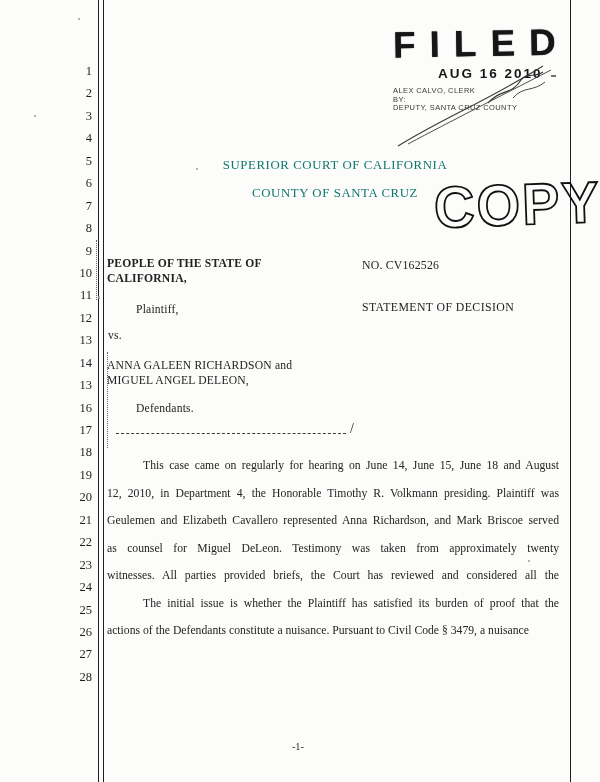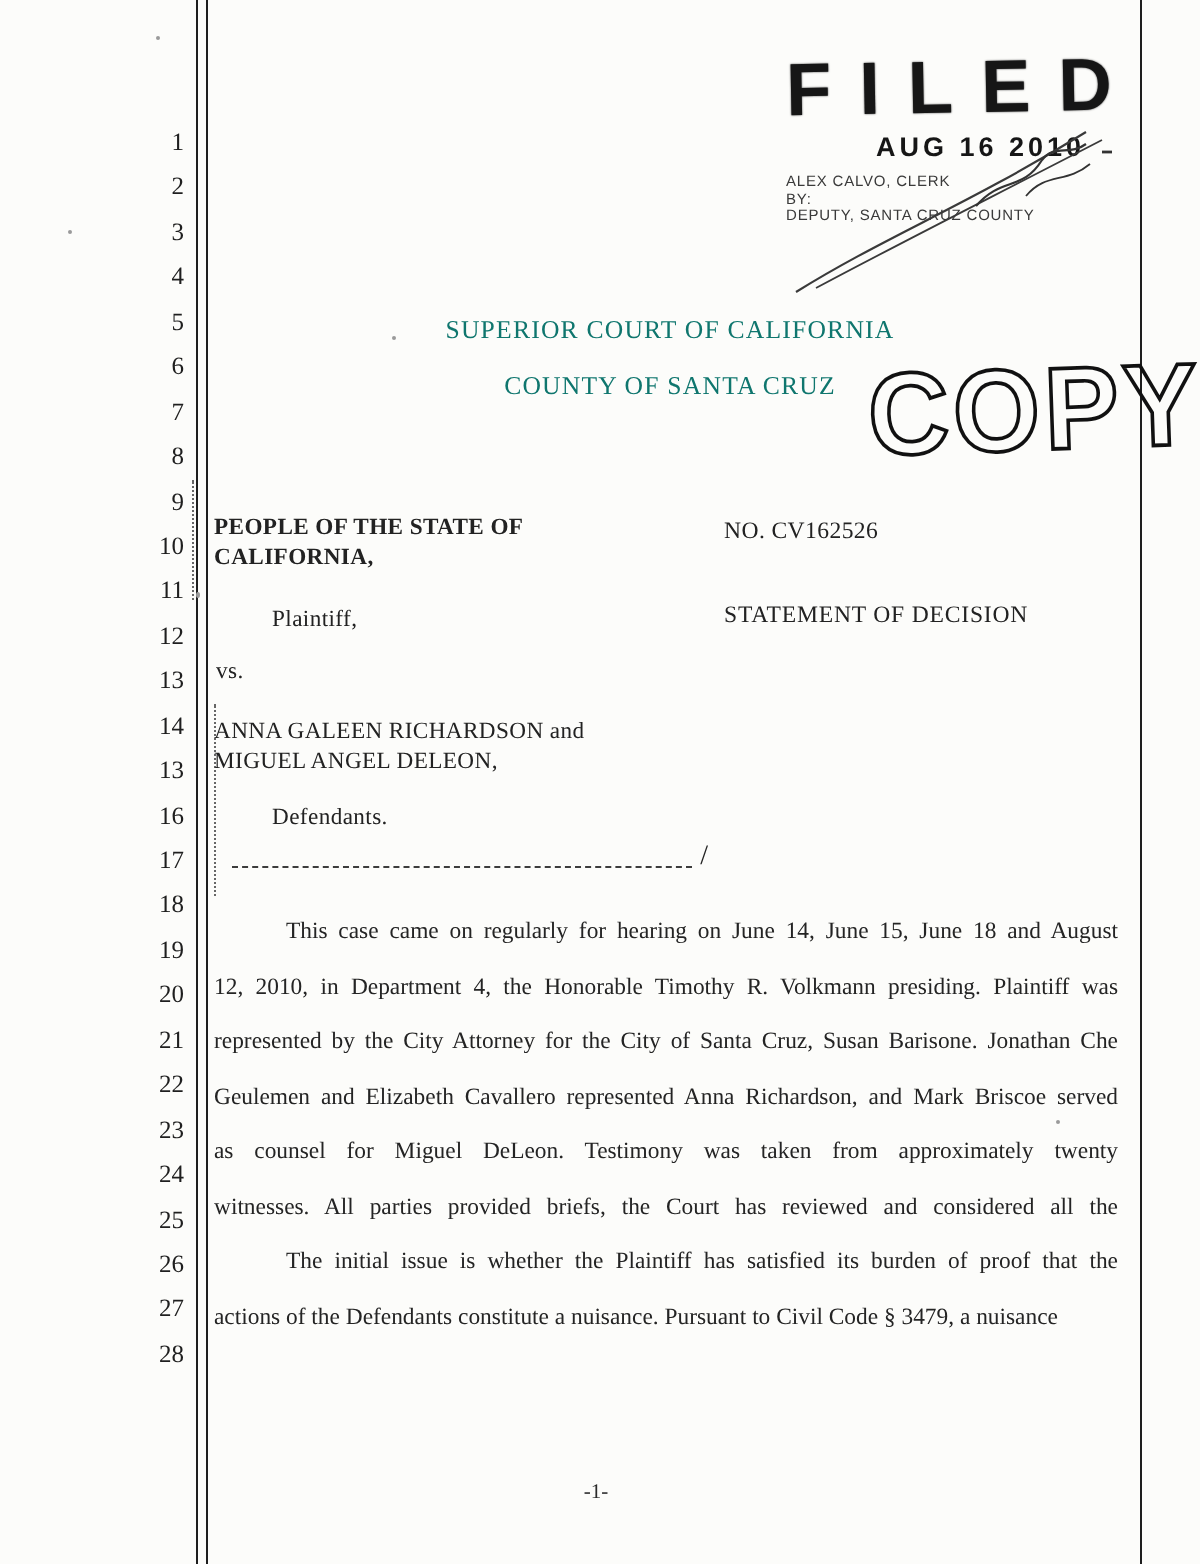--- a/index.html
+++ b/index.html
@@ -144,21 +144,20 @@
   <div class="cap-separator">
     <span class="slash">/</span>
   </div>
 
   <div class="cap cap-right cap-caseno">NO. CV162526</div>
   <div class="cap cap-right cap-doctitle">STATEMENT OF DECISION</div>
 
   <div class="body-text">
       <div class="bline indent justify">This case came on regularly for hearing on June 14, June 15, June 18 and August</div>
       <div class="bline justify">12, 2010, in Department 4, the Honorable Timothy R. Volkmann presiding.  Plaintiff was</div>
-      <div class="bline justify">represented by the City Attorney for the City of Santa Cruz, Susan Barisone.  Jonathan Che</div>
       <div class="bline justify">Geulemen and Elizabeth Cavallero represented Anna Richardson, and Mark Briscoe served</div>
       <div class="bline justify">as counsel for Miguel DeLeon.   Testimony was taken from approximately twenty</div>
       <div class="bline justify">witnesses. All parties provided briefs, the Court has reviewed and considered all the</div>
       <div class="bline indent justify">The initial issue is whether the Plaintiff has satisfied its burden of proof that the</div>
       <div class="bline">actions of the Defendants constitute a nuisance.  Pursuant to Civil Code § 3479, a nuisance</div>
     </div>
 
   <div class="page-number">-1-</div>
 
   <div class="speck" style="left:34px; top:115px; width:2px; height:2px;"></div>

